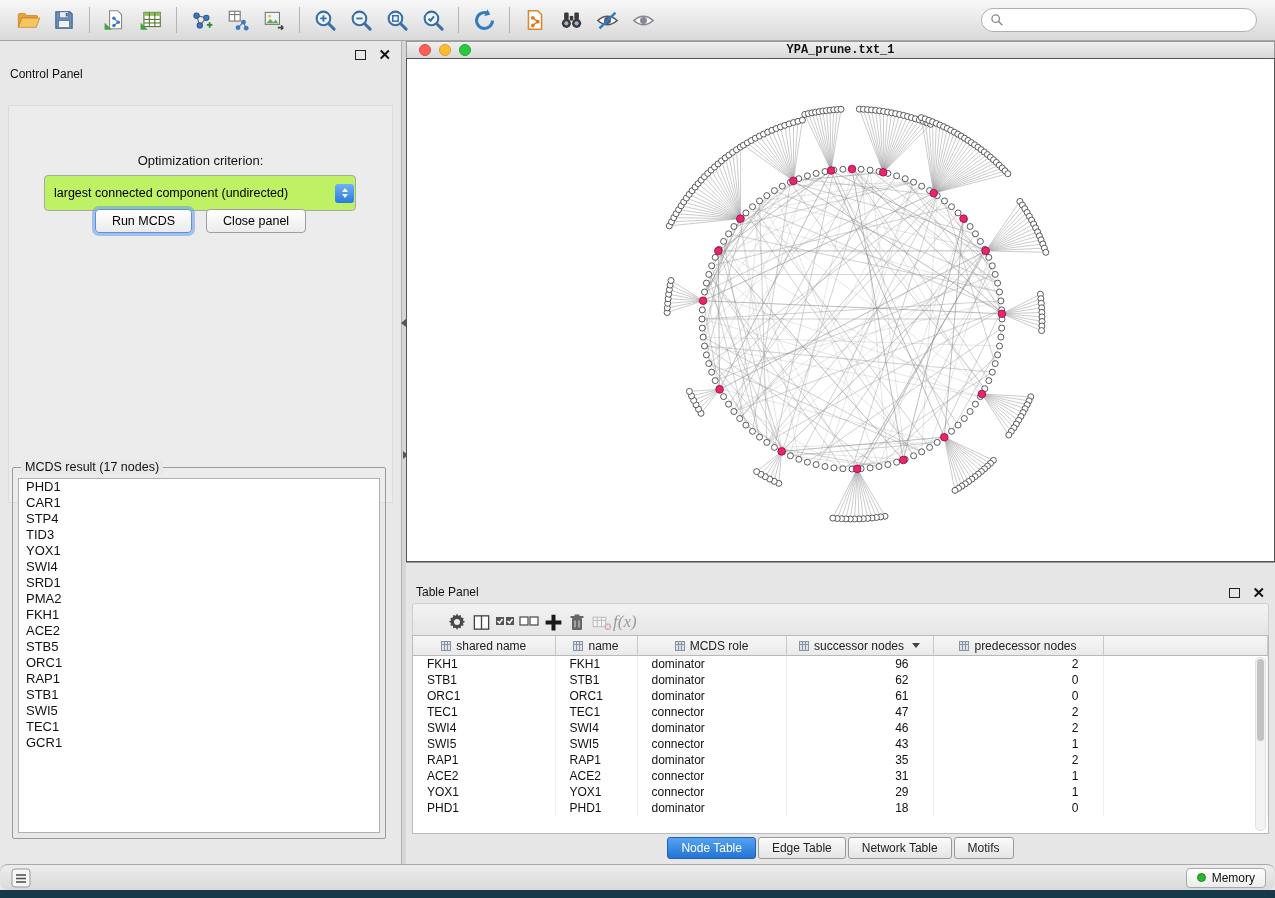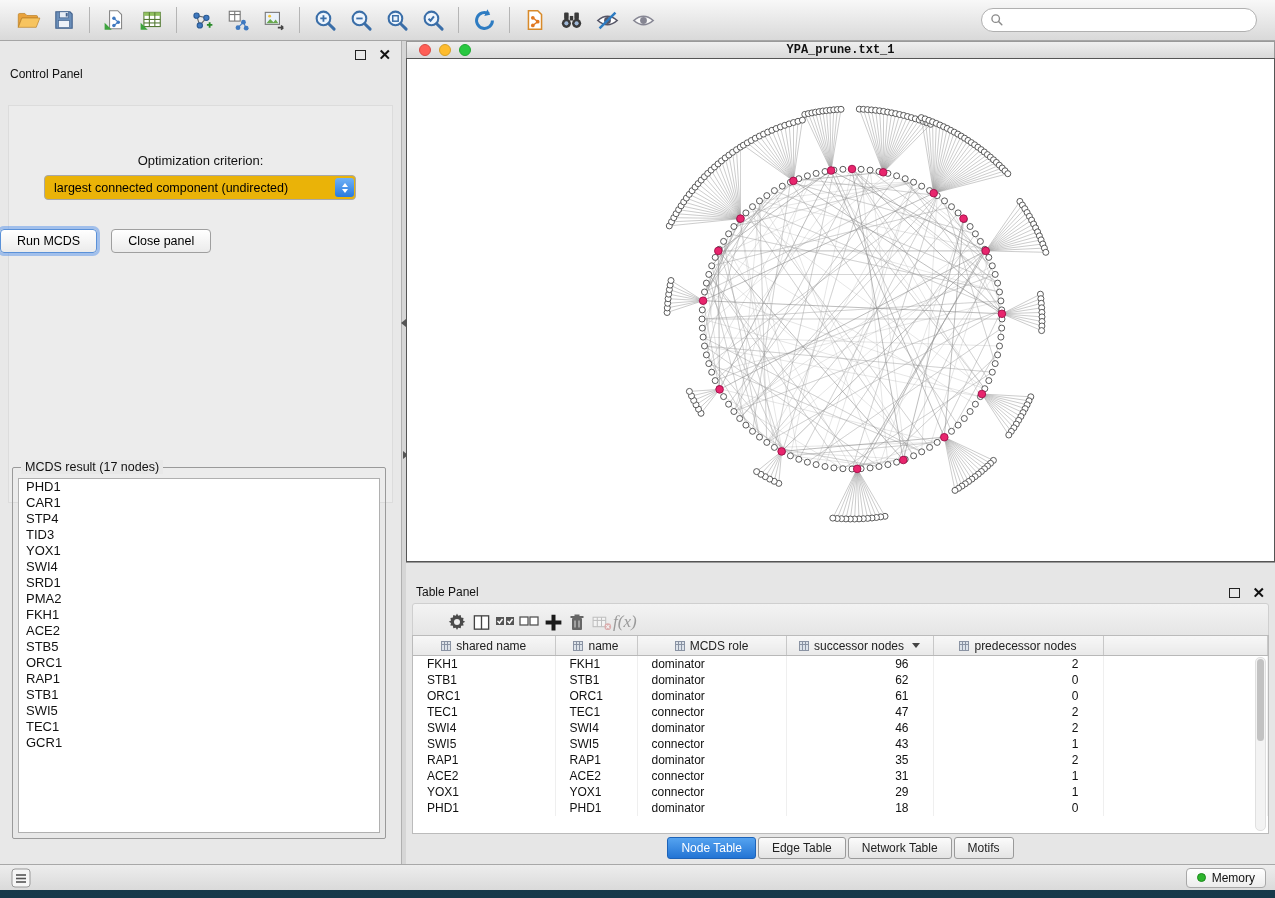--- a/index.html
+++ b/index.html
@@ -19,26 +19,26 @@
   .panel-header{display:flex;align-items:center;height:24px;padding:2px 10px 0 10px;}
   .panel-title{font-size:12px;color:#111;margin-top:37px;}
   .panel-btns{margin-left:auto;display:flex;align-items:center;gap:12px;}
   .float-btn{width:9px;height:8px;border:1.5px solid #222;display:inline-block;}
   .close-btn{font-size:15px;font-weight:bold;color:#111;line-height:12px;}
   .cp-card{position:absolute;left:8px;right:8px;top:64px;height:396px;background:#ececec;border:1px solid #dcdcdc;}
   .cp-tabs{position:absolute;top:32px;left:0;right:0;display:flex;justify-content:center;gap:2px;}
   .tab{padding:4px 13px;font-size:12px;border:1px solid #9a9a9a;background:linear-gradient(#fdfdfd,#e2e2e2);color:#222;border-radius:3px;}
   .tab.active{background:linear-gradient(#55a3f0,#2374d4);color:#fff;border-color:#1d63b8;}
   .opt-label{position:absolute;top:112px;left:0;right:0;text-align:center;font-size:13px;color:#111;}
-  .combo{position:absolute;top:134px;left:44px;width:312px;height:25px;background:#eab308;border:1px solid #a8a8a8;border-radius:4px;display:flex;align-items:center;box-sizing:border-box;}
+  .combo{position:absolute;top:134px;left:44px;width:312px;height:36px;background:#bef264;border:1px solid #a8a8a8;border-radius:4px;display:flex;align-items:center;box-sizing:border-box;}
   .combo-text{flex:1;font-size:12.5px;padding-left:9px;white-space:nowrap;}
   .combo-btn{width:19px;height:19px;margin-right:1px;border-radius:3px;background:linear-gradient(#6fb1f6,#2a7ade);display:flex;flex-direction:column;align-items:center;justify-content:center;gap:2px;}
   .arr-up{width:0;height:0;border-left:3.5px solid transparent;border-right:3.5px solid transparent;border-bottom:4.5px solid #fff;}
   .arr-down{width:0;height:0;border-left:3.5px solid transparent;border-right:3.5px solid transparent;border-top:4.5px solid #fff;}
-  .cp-buttons{position:absolute;top:168px;left:0;right:0;display:flex;justify-content:flex-start;gap:14px;margin-top:20px;}
+  .cp-buttons{position:absolute;top:168px;left:0;right:0;display:flex;justify-content:center;gap:14px;}
   .btn{padding:4px 16px;font-size:12.5px;background:linear-gradient(#ffffff,#ebebeb);border:1px solid #9f9f9f;border-radius:4px;font-family:"Liberation Sans",sans-serif;}
   .btn.focus{box-shadow:0 0 0 3px rgba(100,155,235,.55);border-color:#5a91d8;}
   .groupbox{position:absolute;left:12px;right:15px;top:426px;height:370px;border:1px solid #9a9a9a;border-radius:2px;}
   .groupbox-title{position:absolute;top:-8px;left:8px;background:#e8e8e8;padding:0 4px;font-size:12.5px;color:#111;}
   .result-list{position:absolute;left:5px;right:5px;top:10px;bottom:5px;background:#fff;border:1px solid #b0b0b0;overflow:hidden;}
   .result-item{font-size:13px;line-height:16px;padding-left:7px;color:#111;}
 
   
   .v-splitter{position:absolute;top:41px;bottom:26px;left:401px;width:5px;background:#d6d6d6;border-left:1px solid #b0b0b0;border-right:1px solid #8a8a8a;}
   .sp-arrow-left{position:absolute;top:278px;left:-1px;width:0;height:0;border-top:4px solid transparent;border-bottom:4px solid transparent;border-right:5px solid #555;}
@@ -69,21 +69,21 @@
   .node-table td{height:16px;font-size:12px;color:#111;padding:0 0 0 14px;border-right:1px solid #efefef;white-space:nowrap;overflow:hidden;}
   .node-table td.num{text-align:right;padding-right:24px;padding-left:8px;}
   .sort-ind{width:0;height:0;border-left:4px solid transparent;border-right:4px solid transparent;border-top:5px solid #444;margin-left:3px;}
   .vscroll{position:absolute;right:2px;top:21px;bottom:2px;width:9px;background:#f3f3f3;border:1px solid #e0e0e0;border-radius:5px;}
   .vthumb{position:absolute;top:1px;left:1px;right:1px;height:82px;background:#c2c2c2;border-radius:4px;}
   .tp-tabs{position:absolute;bottom:5px;left:0;right:0;display:flex;justify-content:center;gap:2px;}
   .btab{padding:3px 13px;font-size:12px;border:1px solid #9a9a9a;background:linear-gradient(#fbfbfb,#e4e4e4);border-radius:3px;color:#222;}
   .btab.active{background:linear-gradient(#55a3f0,#2374d4);color:#fff;border-color:#1d63b8;}
 
   
-  .status-bar{position:absolute;left:0;right:0;bottom:0;height:26px;background:linear-gradient(#ededed,#dadada);border-top:1px solid #a8a8a8;display:flex;align-items:center;padding:0 9px;box-sizing:border-box;}
+  .status-bar{position:absolute;left:0;right:0;bottom:0;height:26px;background:linear-gradient(#ededed,#dadada);border-top:1px solid #a8a8a8;display:flex;align-items:center;padding:0 9px;box-sizing:border-box;border-radius:8px;}
   .memory-btn{margin-left:auto;display:flex;align-items:center;gap:6px;background:linear-gradient(#ffffff,#ececec);border:1px solid #a8a8a8;border-radius:4px;padding:2px 10px;font-size:12px;color:#111;}
   .green-dot{width:9px;height:9px;border-radius:50%;background:#2db52d;border:1px solid #1d8a1d;box-sizing:border-box;}
 </style>
 </head>
 <body>
 
 <div class="app">
 
   <div class="toolbar">
     <div class="ticon">

